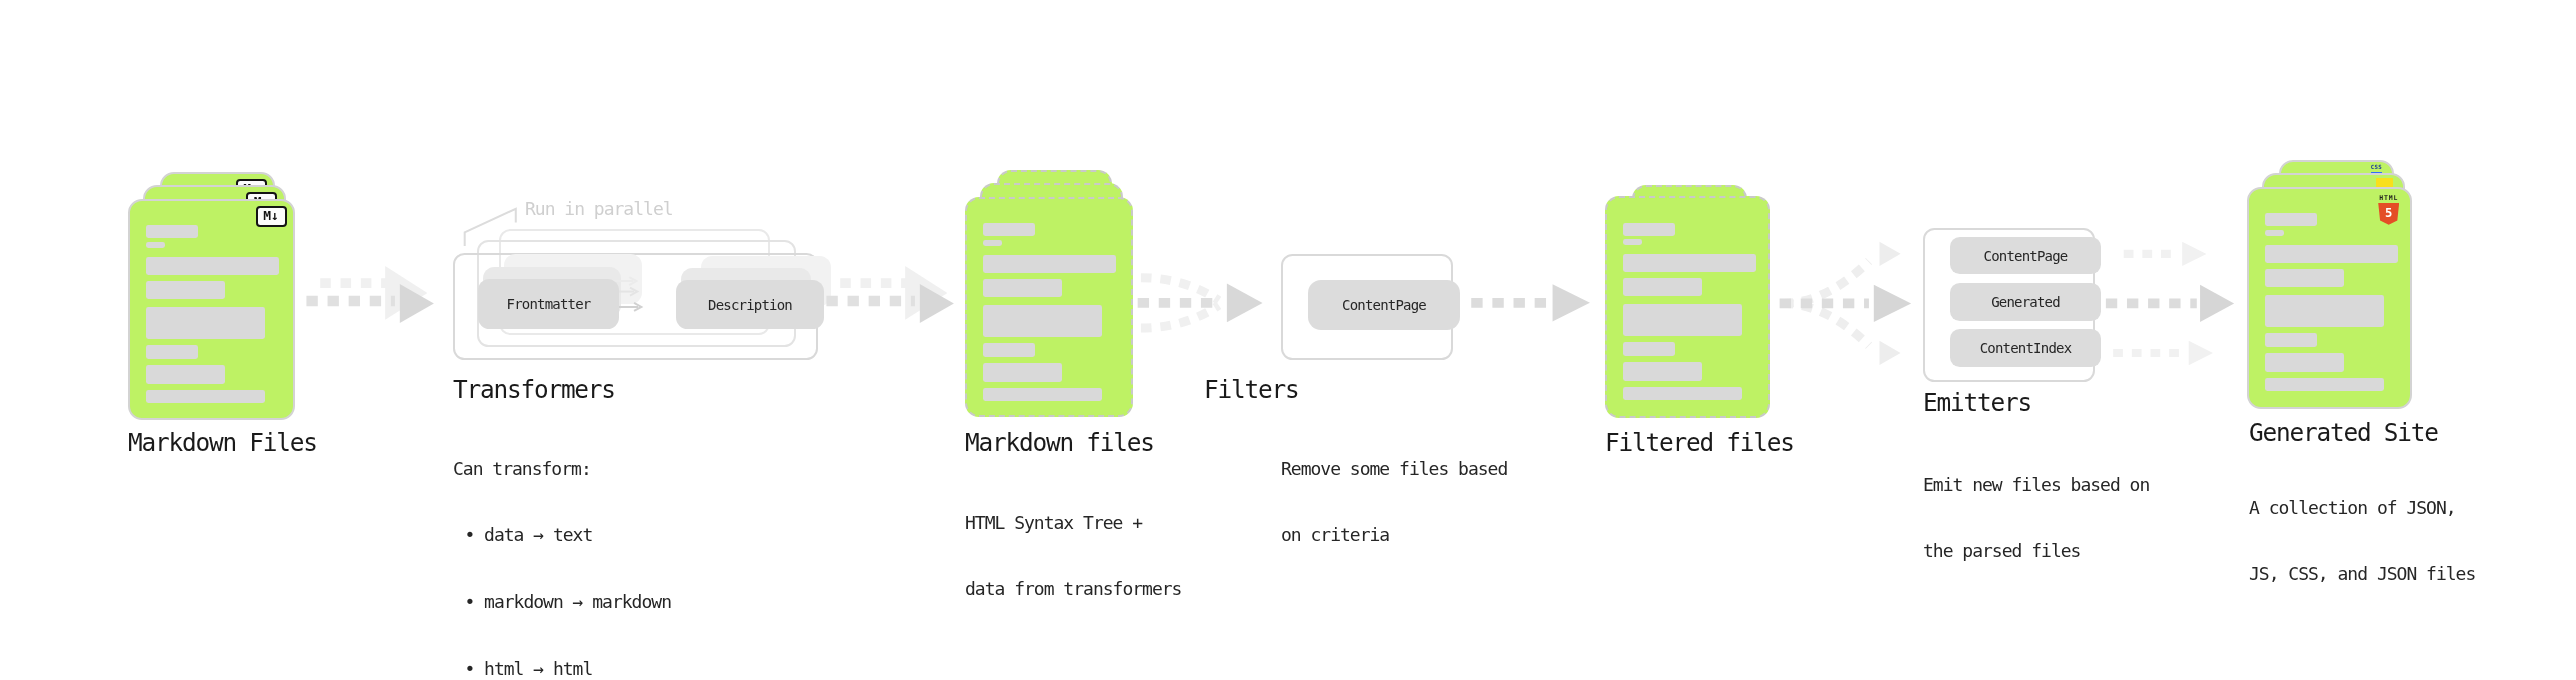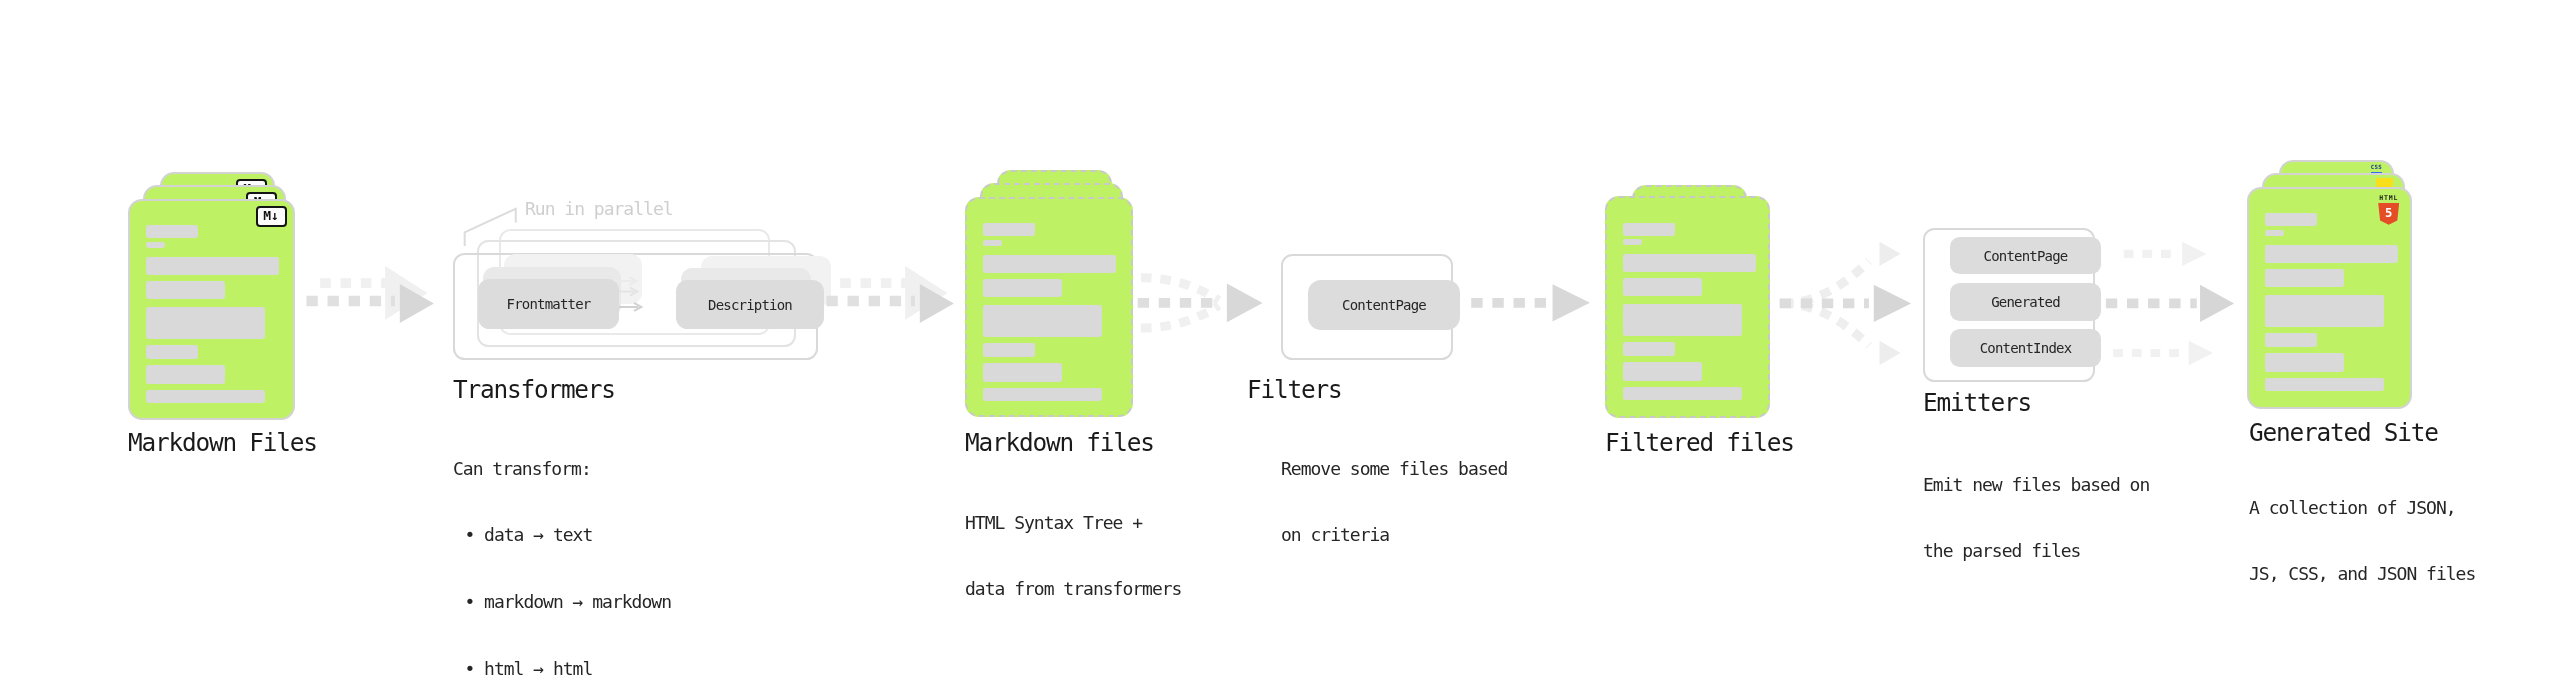--- a/index.html
+++ b/index.html
@@ -145,21 +145,21 @@
 
   <svg class="abs" style="left:1136px;top:268px;" width="138" height="73" viewBox="0 0 170 90">
     <path d="M6,12 C40,12 72,20 102,40" fill="none" stroke="#f0f0f0" stroke-width="11" stroke-dasharray="13 11"></path>
     <path d="M6,74 C40,74 72,66 102,46" fill="none" stroke="#f0f0f0" stroke-width="11" stroke-dasharray="13 11"></path>
     <line x1="2" y1="43" x2="100" y2="43" stroke="#dedede" stroke-width="12" stroke-dasharray="14 12"></line>
     <polygon points="112,19 156,43 112,67" fill="#d8d8d8"></polygon>
   </svg>
 
   <div class="obox" style="left:1281px;top:254px;width:172px;height:106px;"></div>
   <div class="chip" style="left:1292px;top:280px;width:152px;height:50px;border-radius:13px;">ContentPage</div>
-  <div class="title" style="left:1247px;top:375px;">Filters</div>
+  <div class="title" style="left:1204px;top:375px;">Filters</div>
   <div class="sub" style="left:1281px;top:413px;">
     <div class="ln">Remove some files based</div>
     <div class="ln">on criteria</div>
   </div>
 
   <svg class="abs" style="left:1468px;top:276px;" width="126" height="57" viewBox="0 0 155 70">
     <line x1="4" y1="33" x2="100" y2="33" stroke="#dcdcdc" stroke-width="12" stroke-dasharray="14 12"></line>
     <polygon points="104,10 150,33 104,56" fill="#d8d8d8"></polygon>
   </svg>
 

